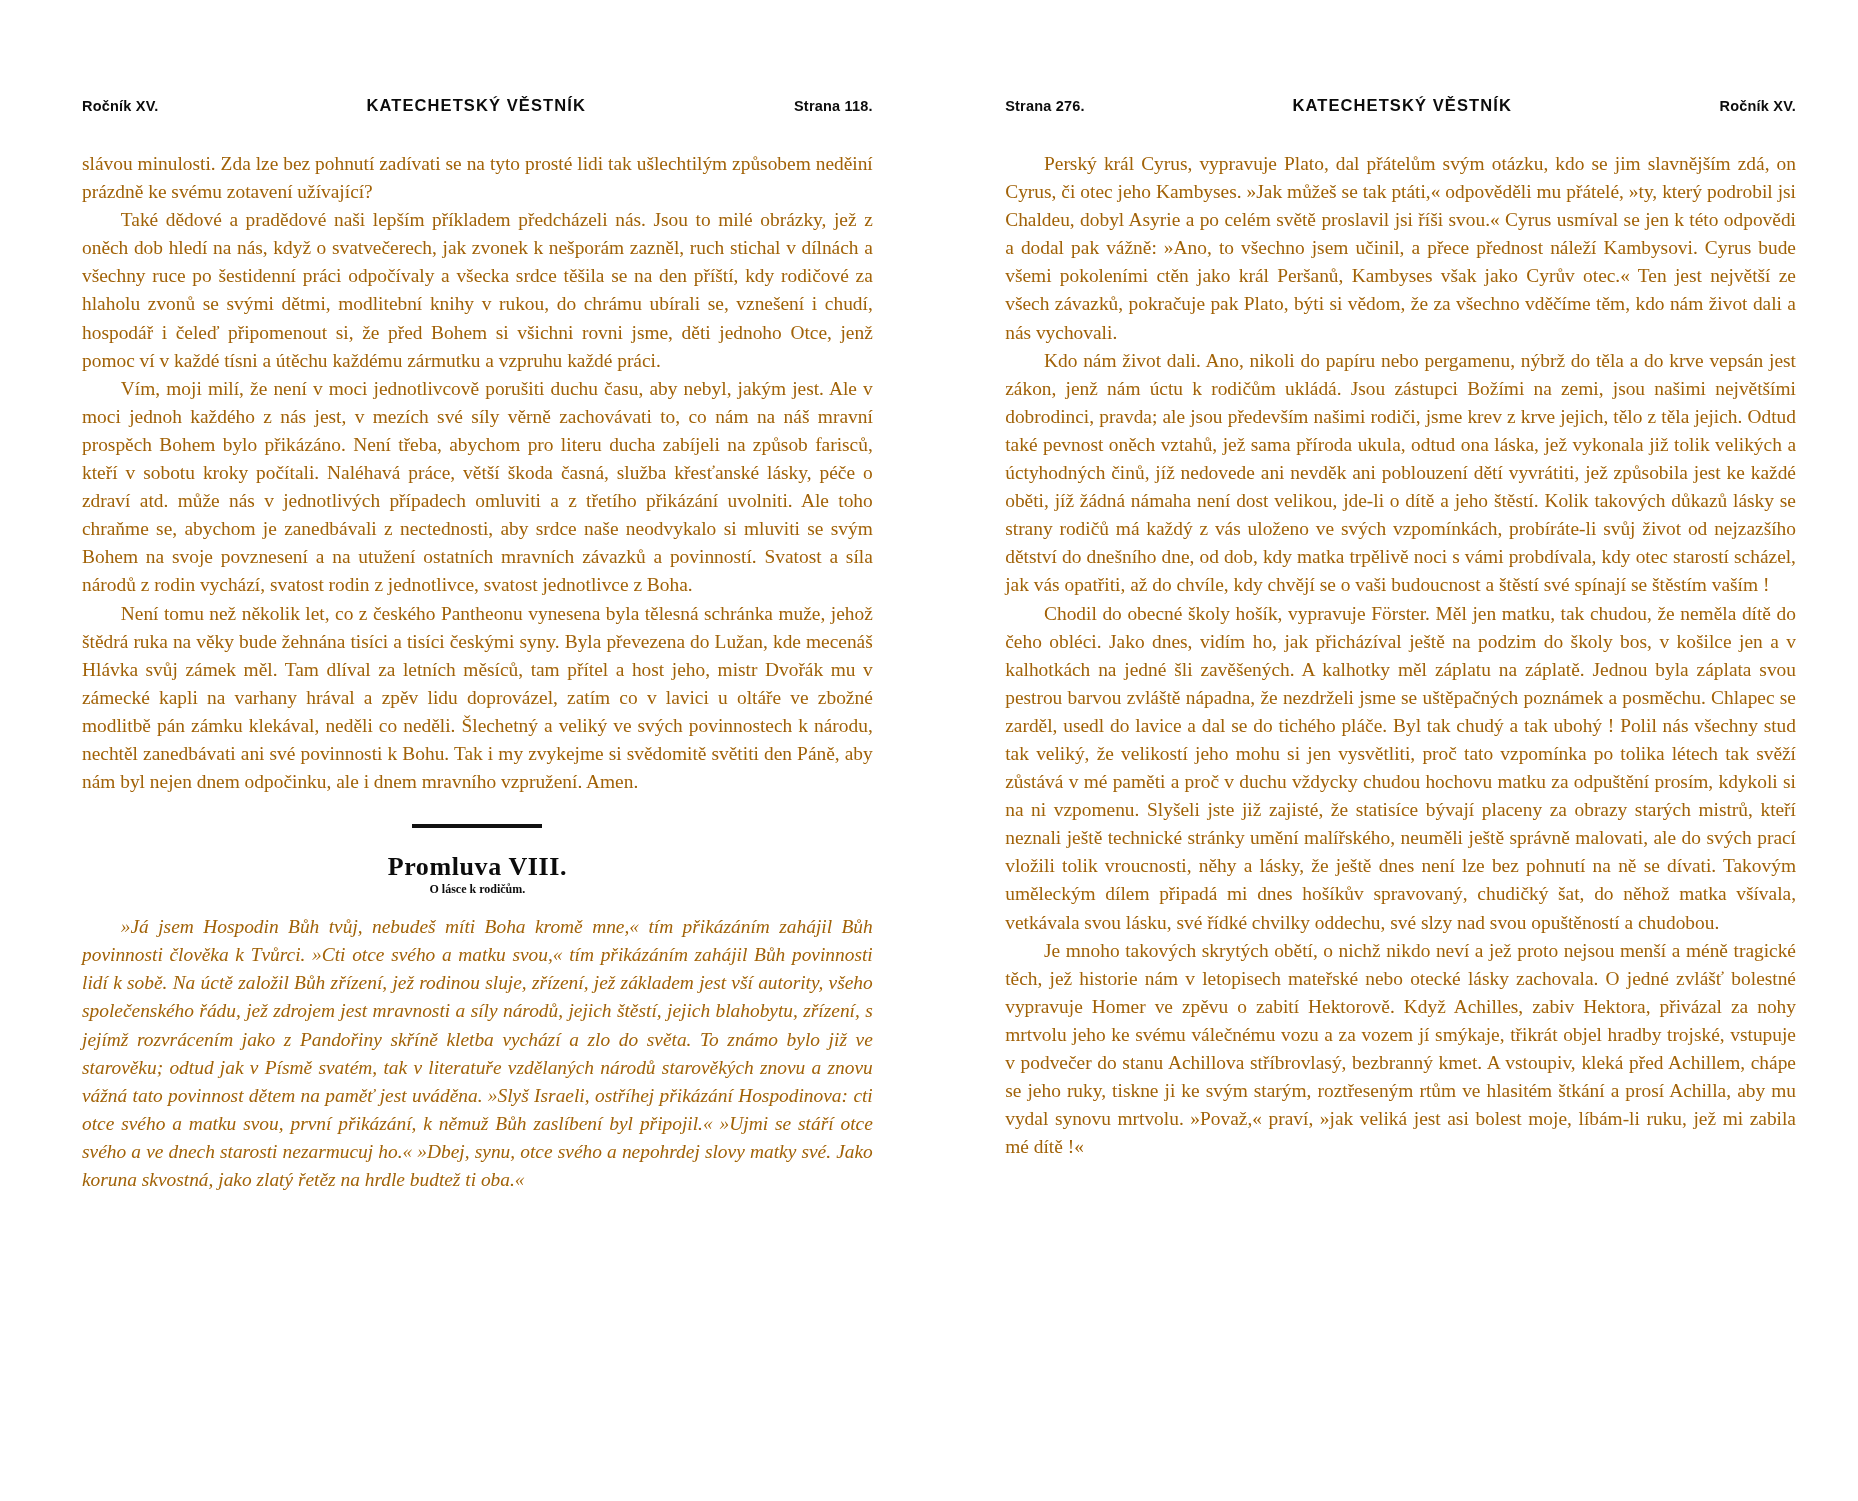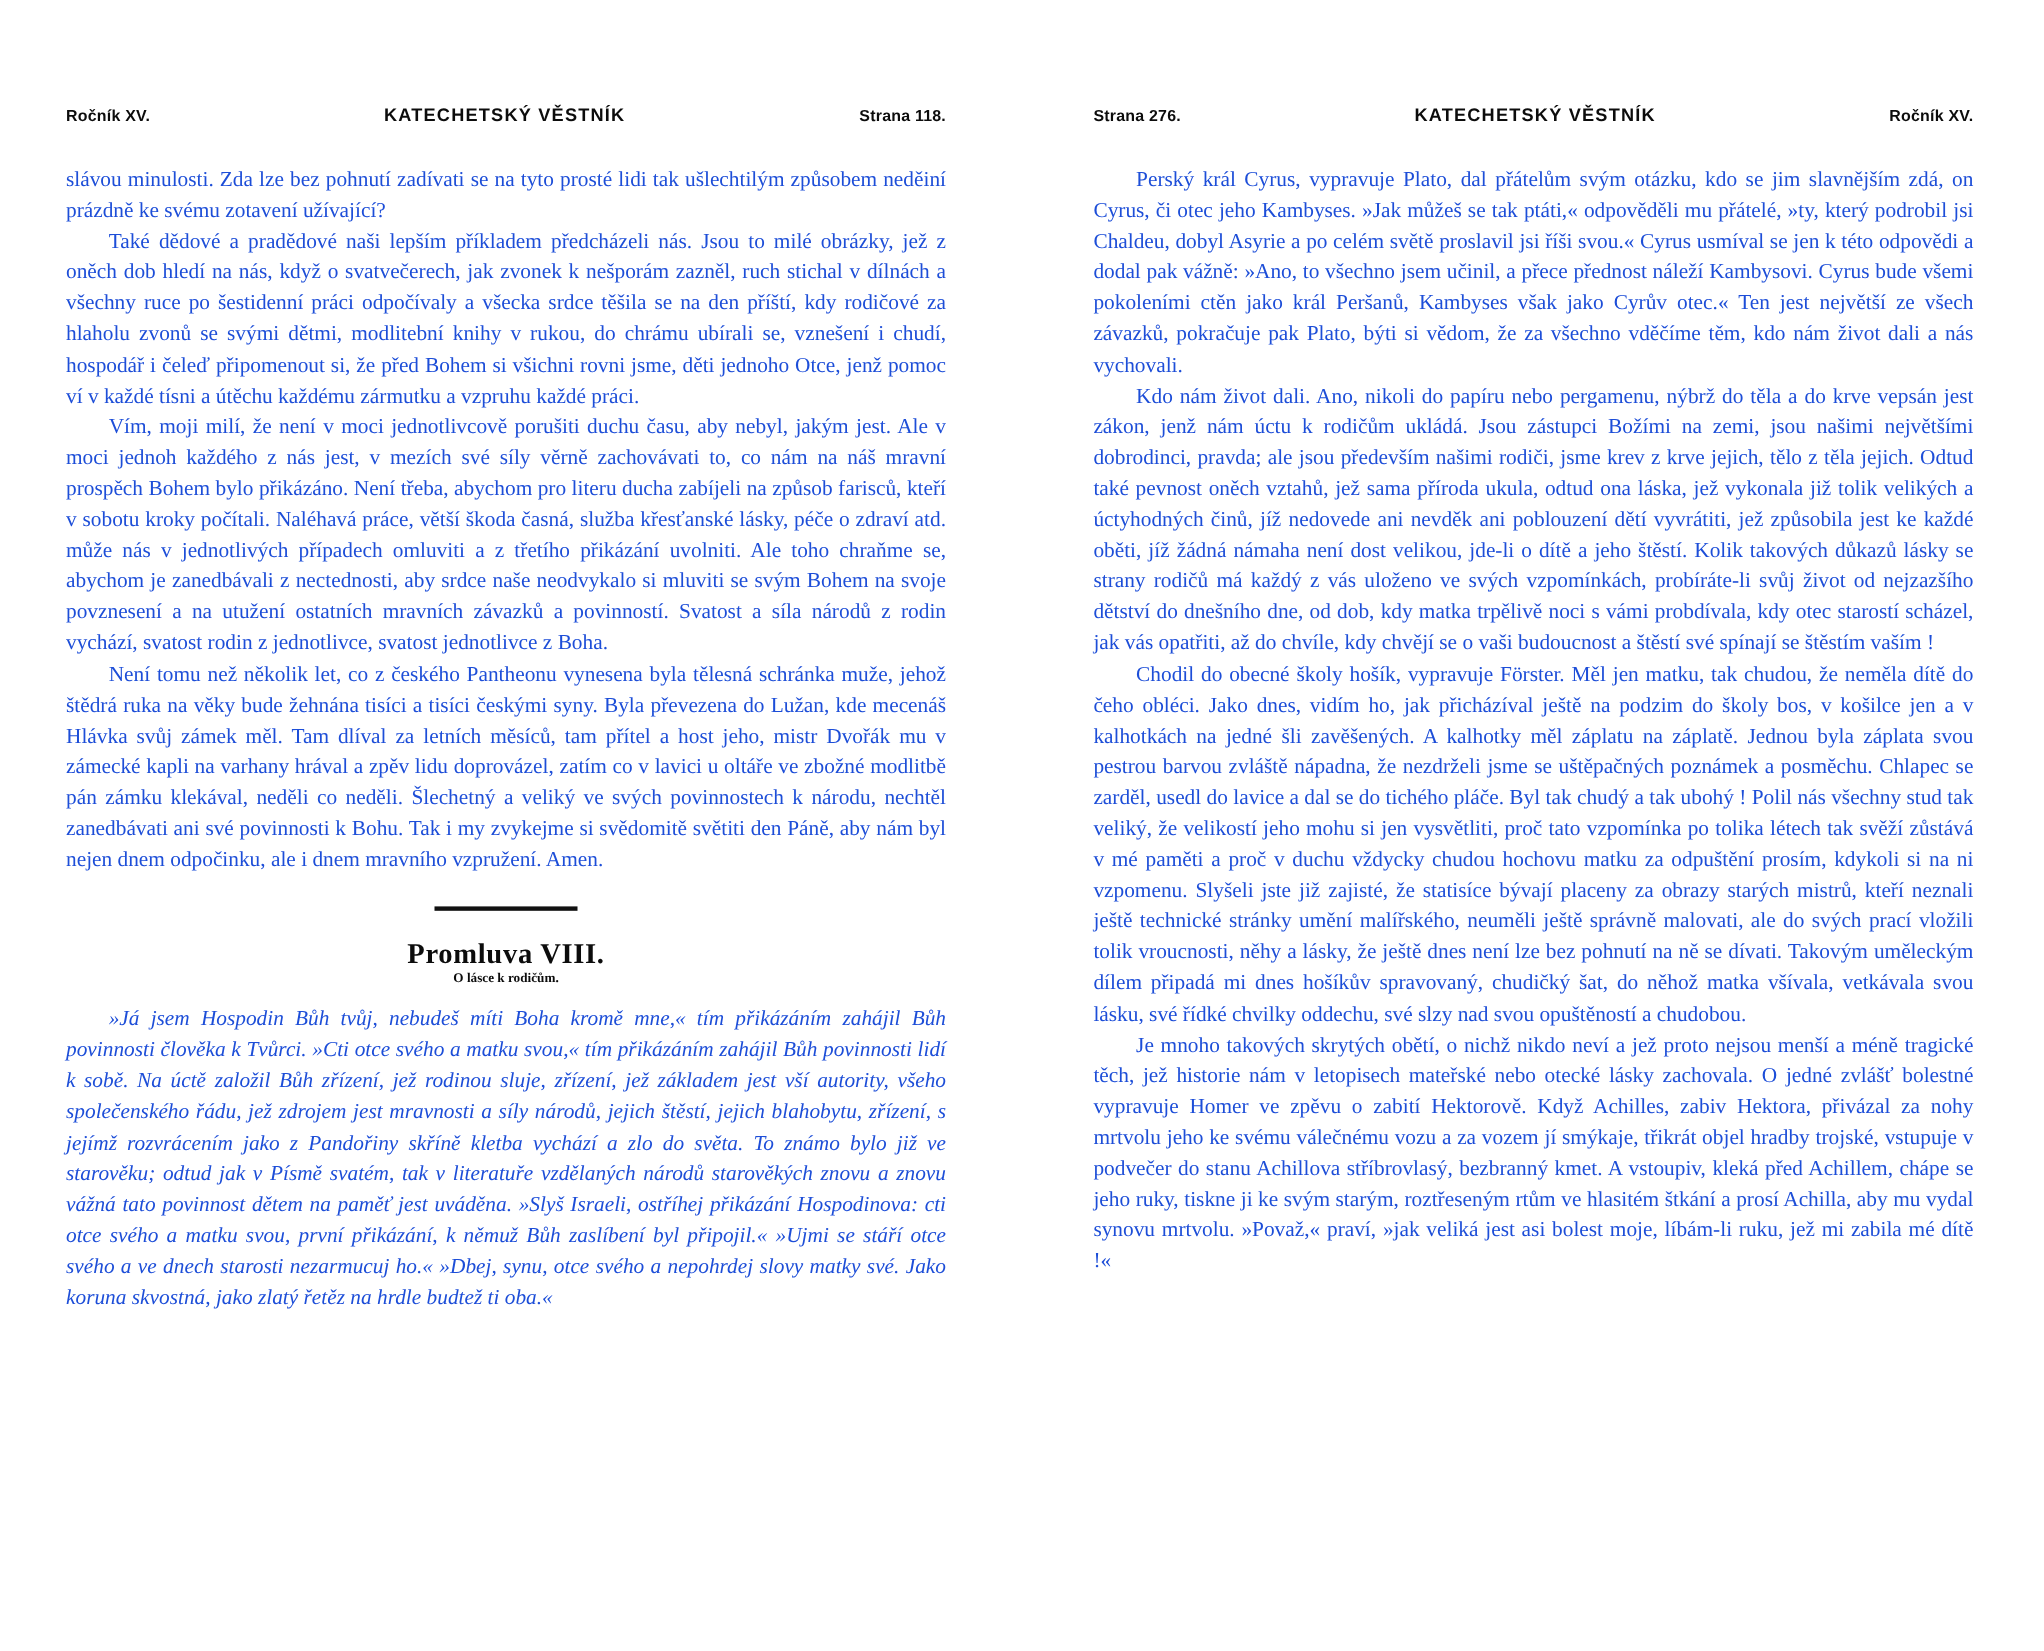--- a/index.html
+++ b/index.html
@@ -15,21 +15,21 @@
     position: relative;
     overflow: hidden;
   }
   .page {
     position: absolute;
     top: 0; left: 0;
     width: 1858px;
     height: 1136px;
     display: flex;
     box-sizing: border-box;
-    padding: 96px 62px 40px 60px;
+    padding: 96px 62px 40px 82px;
   }
   .column {
     width: 800px;
     box-sizing: border-box;
     position: relative;
   }
   .gutter {
     width: 134px;
   }
   .running-head {
@@ -48,21 +48,21 @@
   }
   .rh-center {
     font-weight: bold;
     font-size: 16.5px;
     letter-spacing: 1.1px;
   }
   .body-text {
     font-size: 19.4px;
     line-height: 28.1px;
     text-align: justify;
-    color: #1d4ed8;
+    color: #a16207;
   }
   .body-text p {
     margin: 0;
     text-indent: 2.0em;
     hyphens: manual;
   }
   .body-text p.noindent {
     text-indent: 0;
   }
   .rule {

